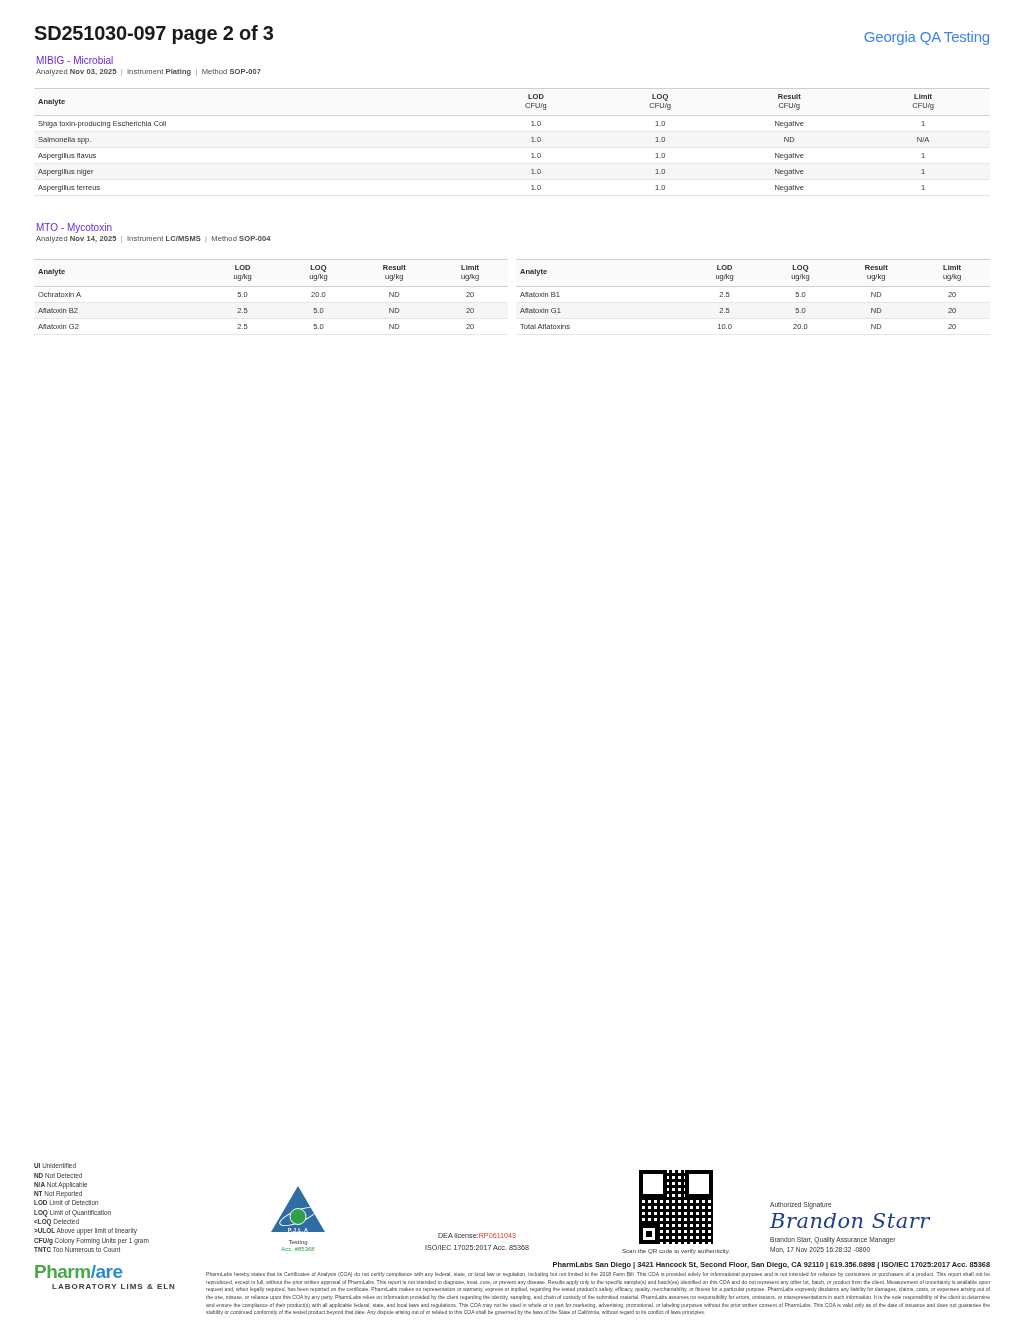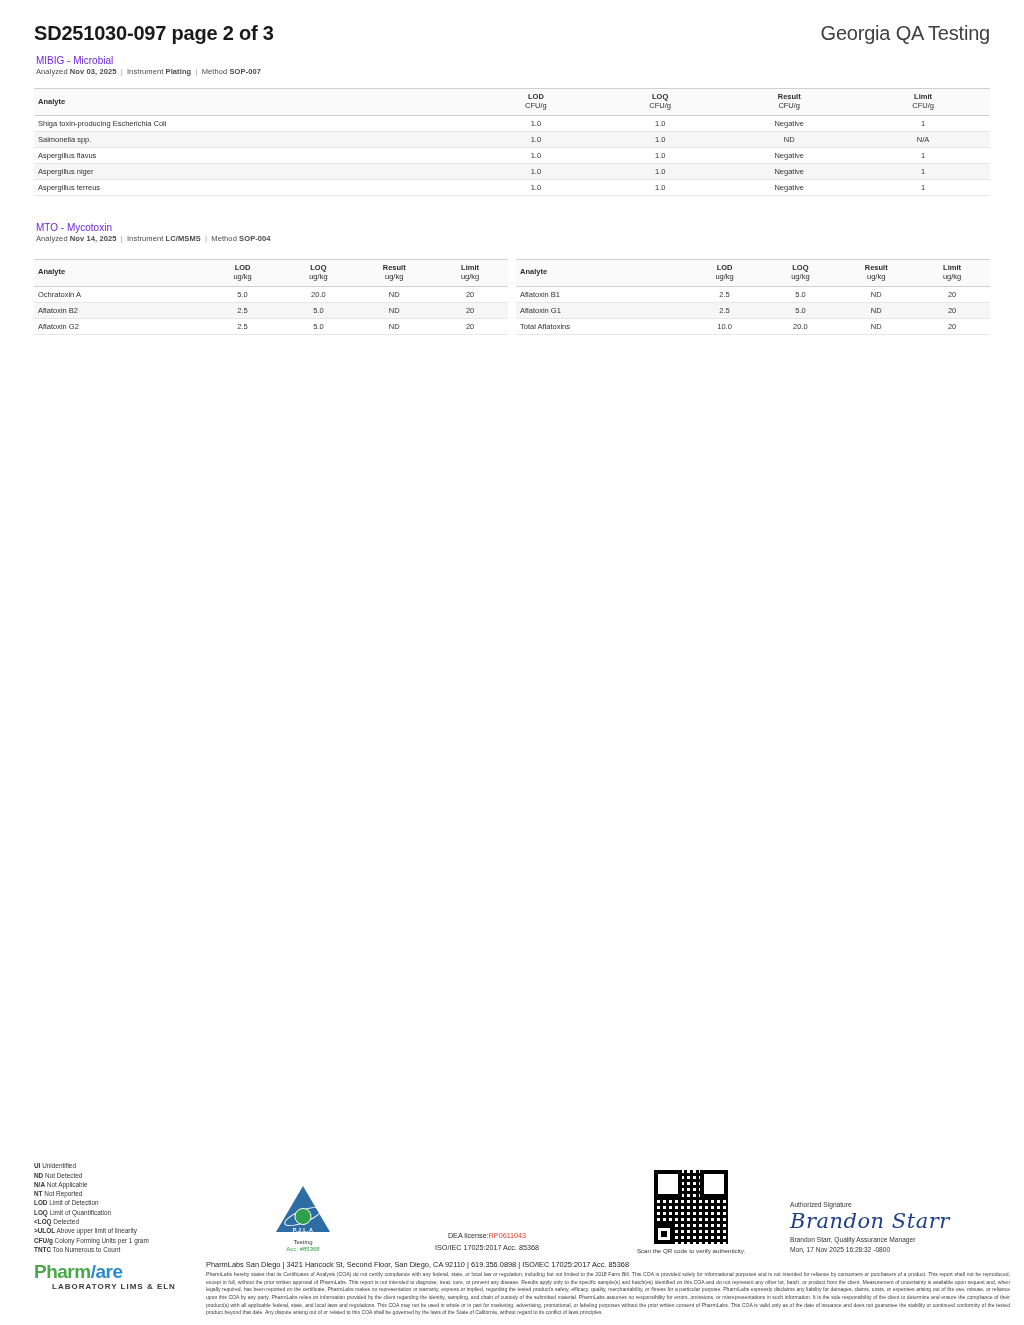--- a/index.html
+++ b/index.html
@@ -27,22 +27,22 @@
     justify-content: space-between;
     padding-top: 22px;
   }
   .doc-id {
     font-size: 20px;
     font-weight: bold;
     letter-spacing: -0.2px;
     color: #1a1a1a;
   }
   .lab-name {
-    font-size: 20px;
-    color: #404040;
+    font-size: 15px;
+    color: #3b82f6;
     letter-spacing: -0.2px;
     text-align: center;
   }
 
   
   .section { margin-top: 10px; }
   .section-title {
     font-size: 10px;
     color: #6d28d9;
     font-weight: normal;
@@ -100,21 +100,21 @@
     gap: 8px;
   }
   .dual > div { flex: 1 1 0; }
 
   
   .footer {
     position: absolute;
     left: 0;
     right: 0;
     bottom: 0;
-    padding: 0 14px 8px 34px;
+    padding: 0 34px 8px 34px;
   }
   .footer-top {
     display: flex;
     align-items: flex-end;
     justify-content: space-between;
     gap: 10px;
   }
   .legend {
     font-size: 6.4px;
     line-height: 1.45;
@@ -251,23 +251,23 @@
     letter-spacing: 1px;
     color: #3a3a3a;
     margin-top: 1px;
     font-weight: bold;
     text-align: center;
   }
   .legal {
     flex: 1 1 auto;
   }
   .legal-addr {
-    text-align: left;
+    text-align: right;
     font-size: 7.4px;
-    font-weight: normal;
+    font-weight: bold;
     color: #222;
     margin-bottom: 2px;
   }
   .legal-body {
     font-size: 5.1px;
     line-height: 1.5;
     color: #3a3a3a;
     text-align: justify;
   }
 </style>

